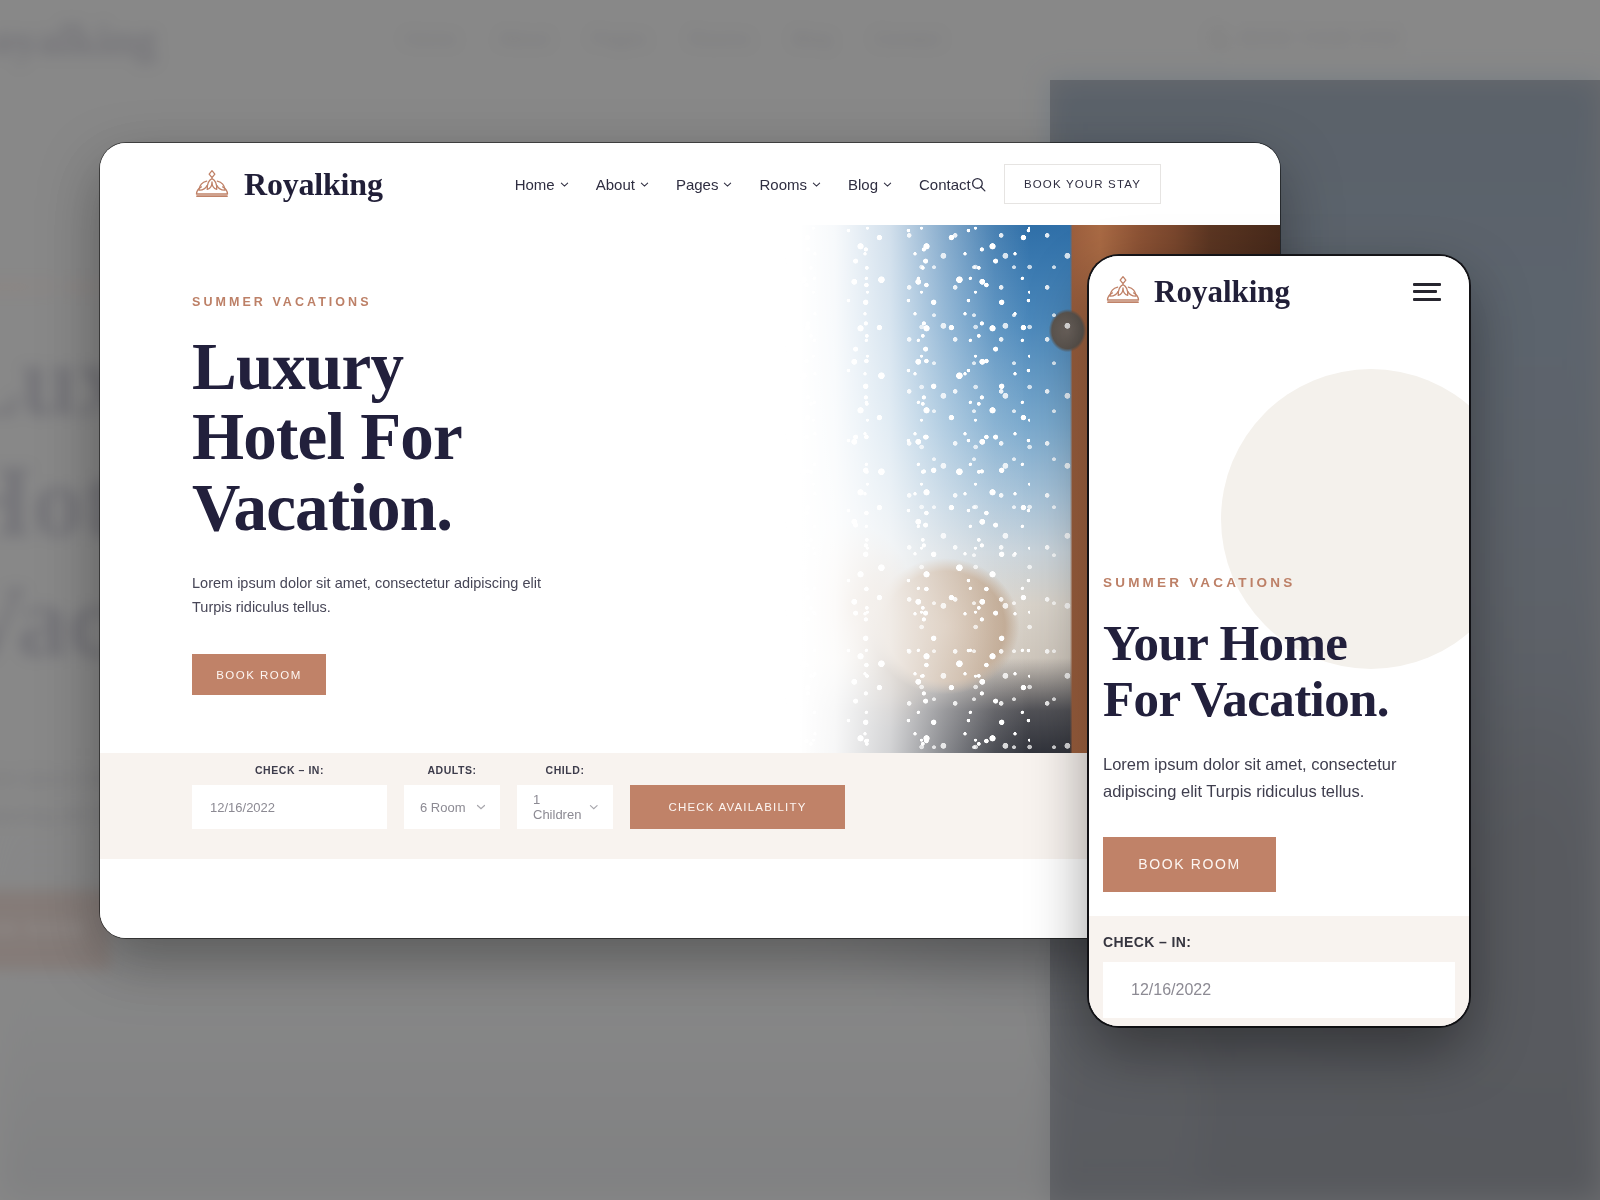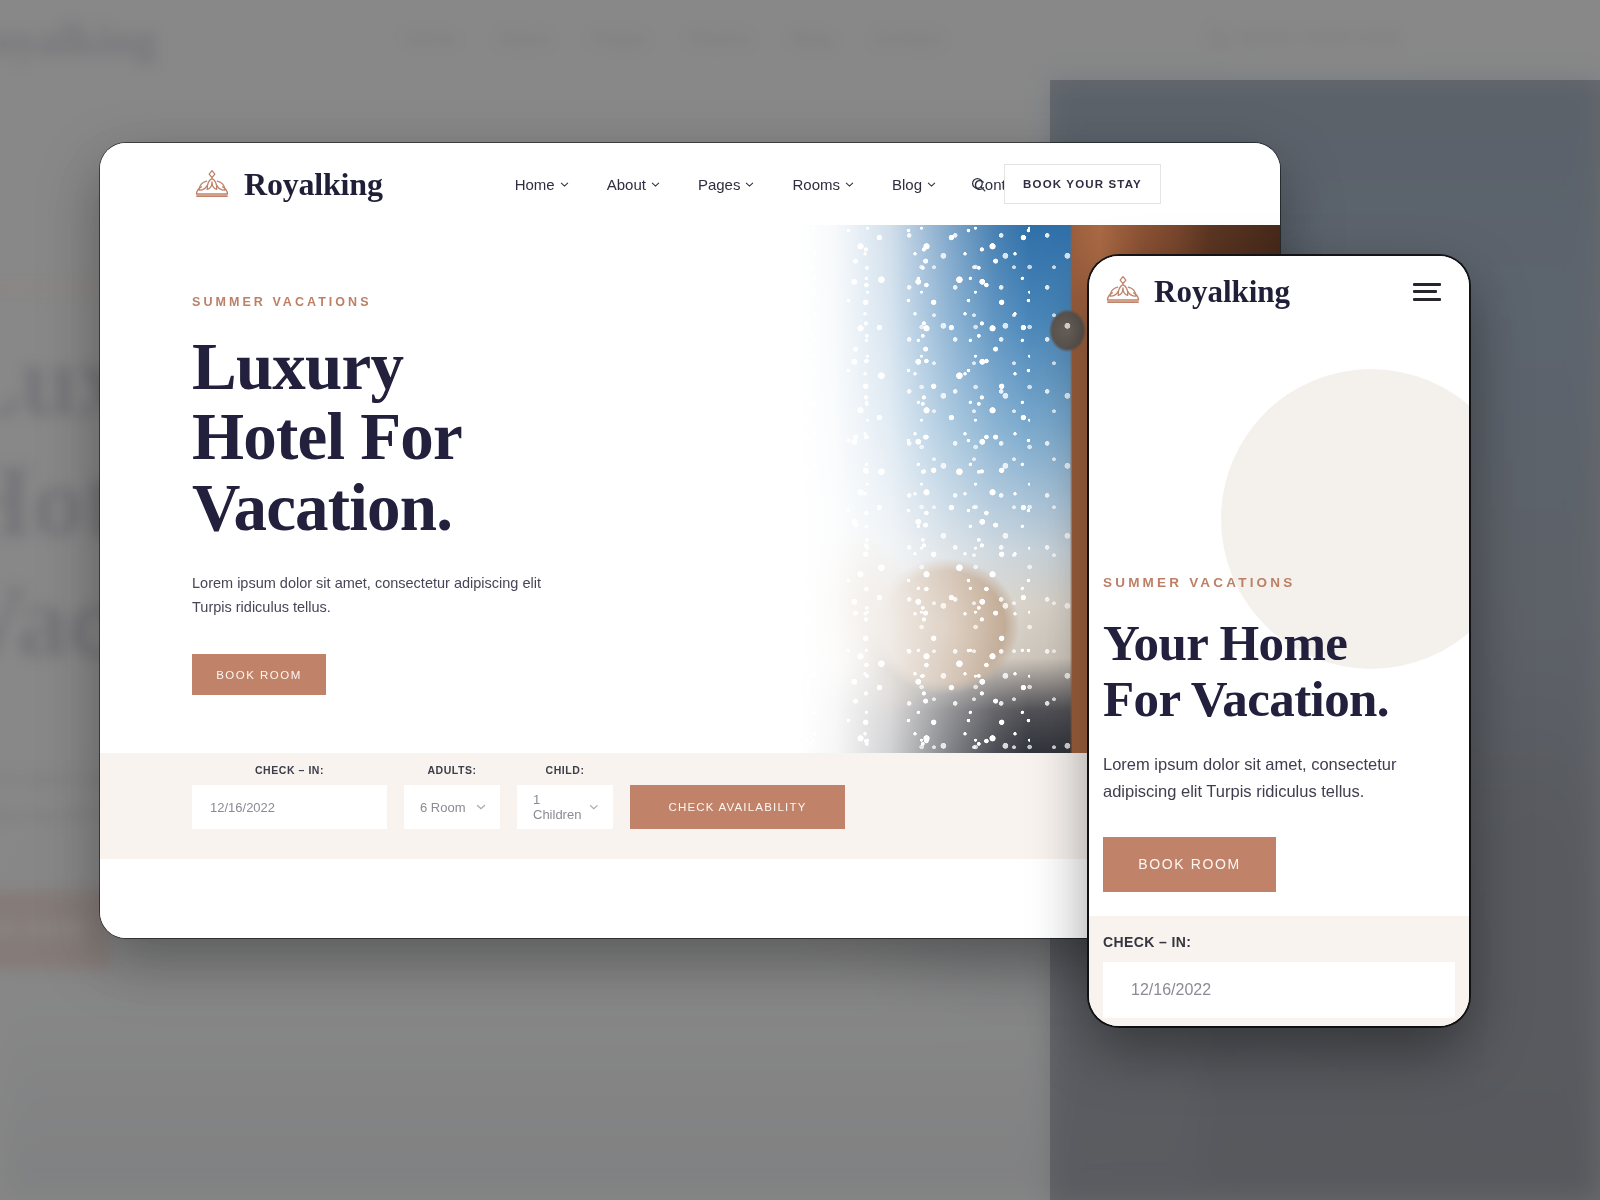--- a/index.html
+++ b/index.html
@@ -106,21 +106,21 @@
     display: flex; align-items: center; padding: 0 0 0 92px;
     position: relative;
   }
   .brand { display: flex; align-items: center; gap: 12px; }
   .brand-name {
     font-family: "Liberation Serif", serif;
     font-size: 32px; font-weight: 700; color: #211f38; letter-spacing: -.2px;
   }
   .crown { width: 40px; height: 30px; display:block; }
   .desk-menu {
-    display: flex; align-items: center; gap: 38px;
+    display: flex; align-items: center; gap: 27px;
     margin-left: 132px;
   }
   .menu-item {
     display: flex; align-items: center; gap: 5px;
     font-size: 15px; color: #2f2e41; white-space: nowrap;
     cursor: pointer;
   }
   .chev { width: 9px; height: 9px; display: block; }
   .desk-right {
     position: absolute; right: 0; top: 0; height: 82px;
@@ -131,21 +131,20 @@
     display: flex; align-items: center; justify-content: center;
     cursor: pointer;
   }
   .book-stay {
     width: 157px; height: 40px;
     border: 1px solid #e6e4e2;
     display: flex; align-items: center; justify-content: center;
     font-size: 11.5px; letter-spacing: 1.15px; color: #2f2e41;
     cursor: pointer; background:#fff;
     margin-right: 119px;
-    font-weight: bold;
   }
 
   
   .desk-hero { position: relative; height: 528px; background: #fff; display:flex; }
   .hero-left { width: 680px; padding: 70px 0 0 92px; position: relative; z-index:2; background:#fff; }
   .eyebrow {
     font-size: 12.5px; letter-spacing: 3.05px; font-weight: 700; color: #bd8067;
   }
   .hero-h1 {
     font-family: "Liberation Serif", serif;

